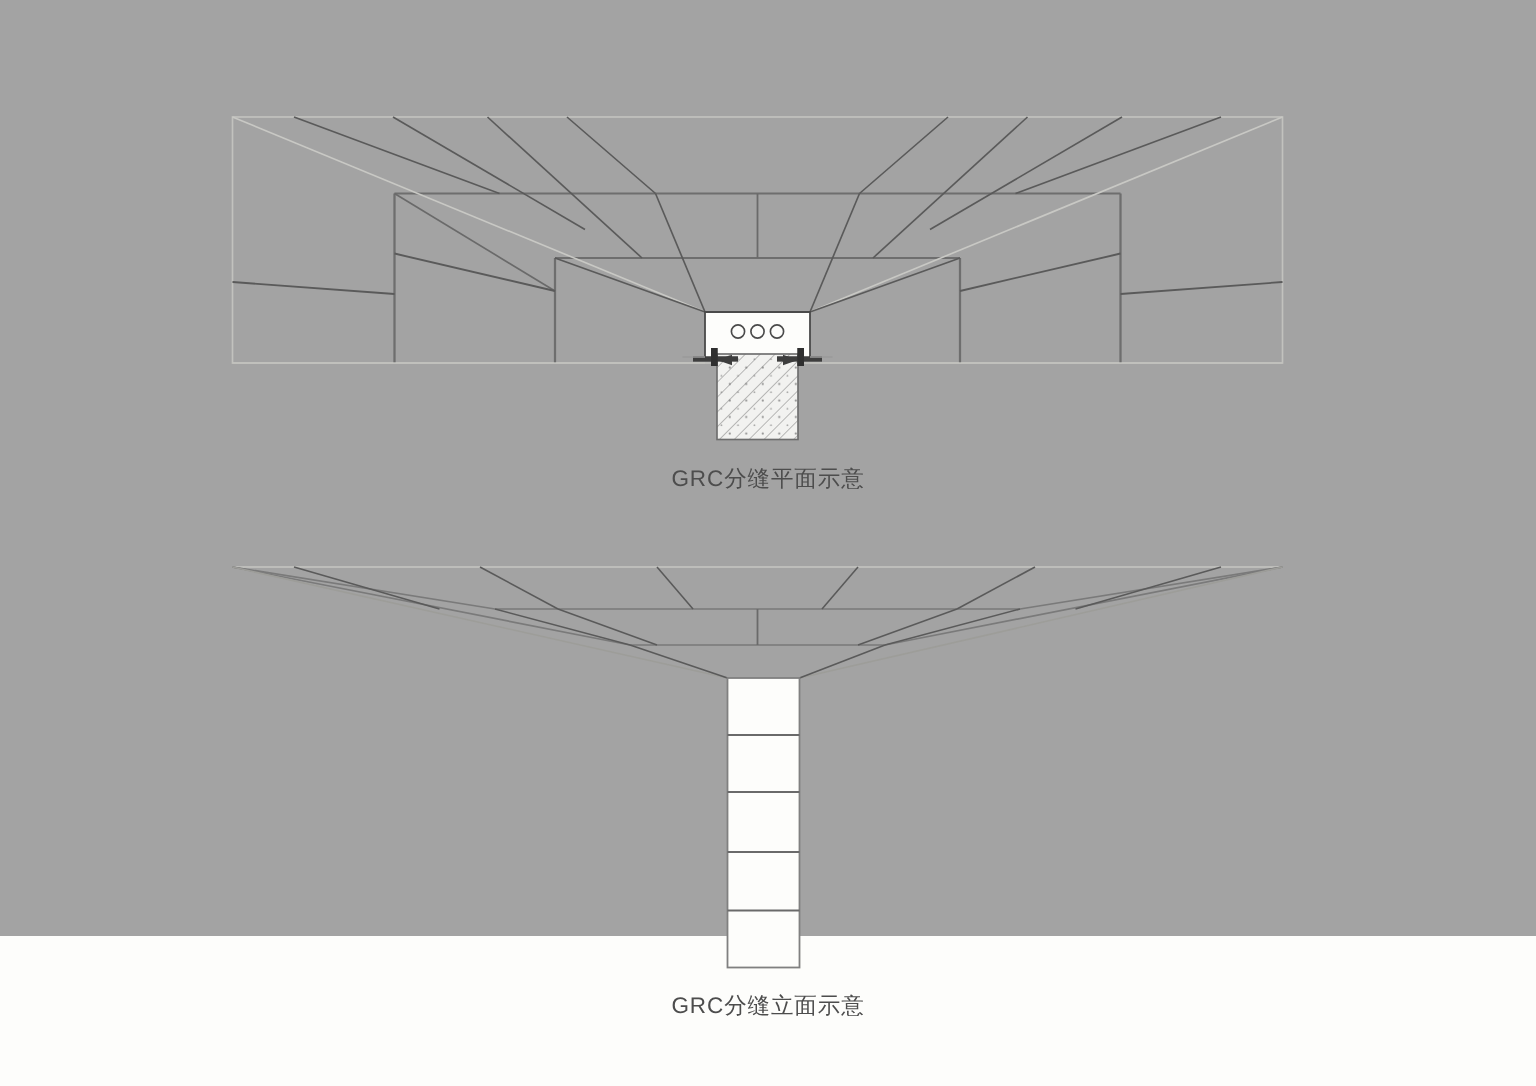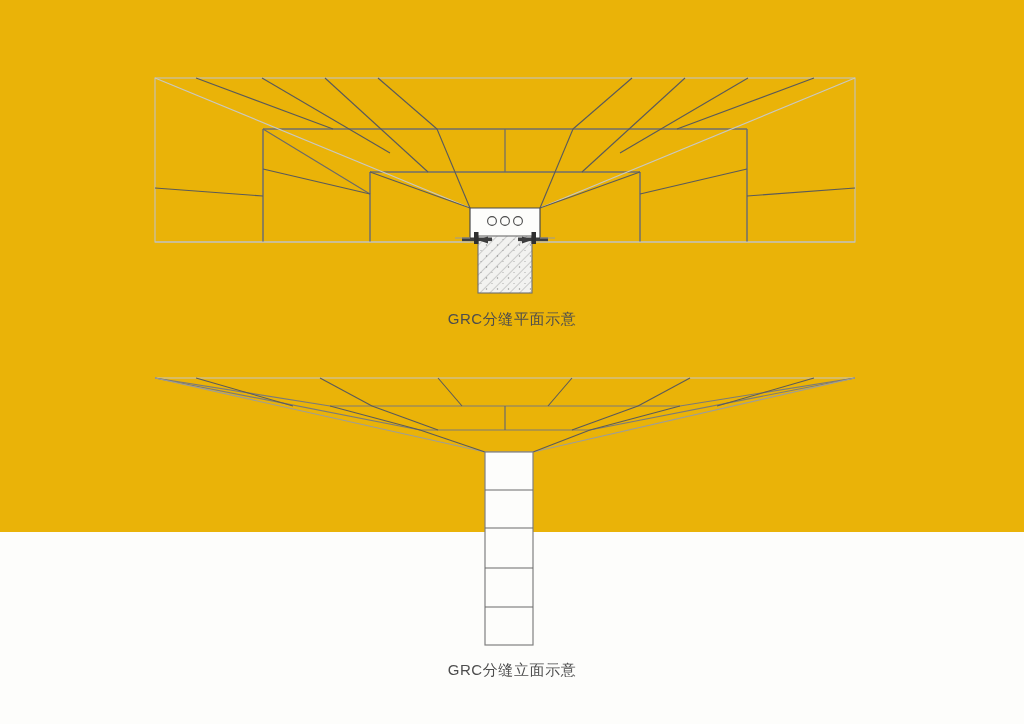--- a/index.html
+++ b/index.html
@@ -9,22 +9,22 @@
   body {
     width: 1024px;
     height: 724px;
     background: #fdfdfb;
     font-family: "Liberation Sans", sans-serif;
     overflow: hidden;
   }
   #sheet {
     position: relative;
     width: 1024px;
-    height: 532px;
-    background: #eab308;
+    height: 624px;
+    background: #a3a3a3;
   }
   #drawing-svg {
     position: absolute;
     left: 0;
     top: 0;
     width: 1024px;
     height: 724px;
     display: block;
   }
   .caption {

